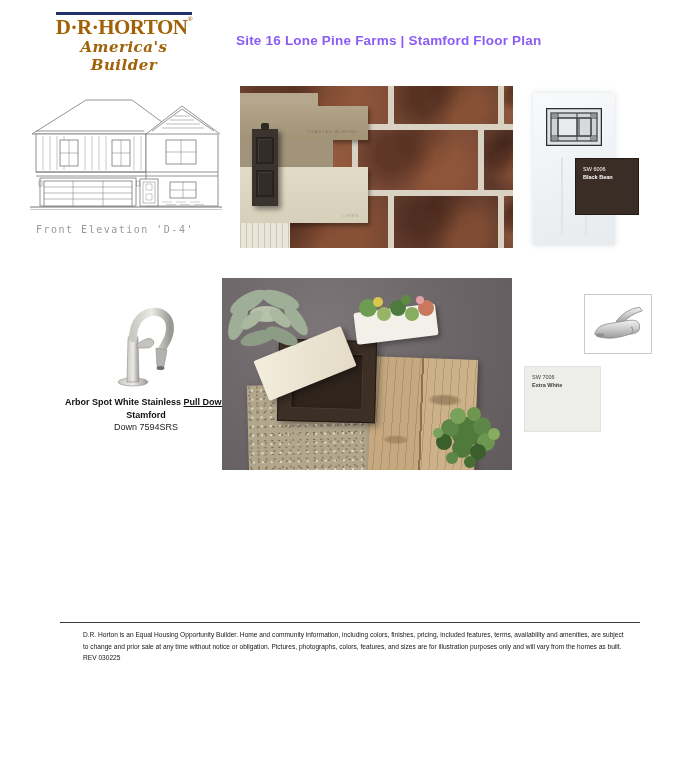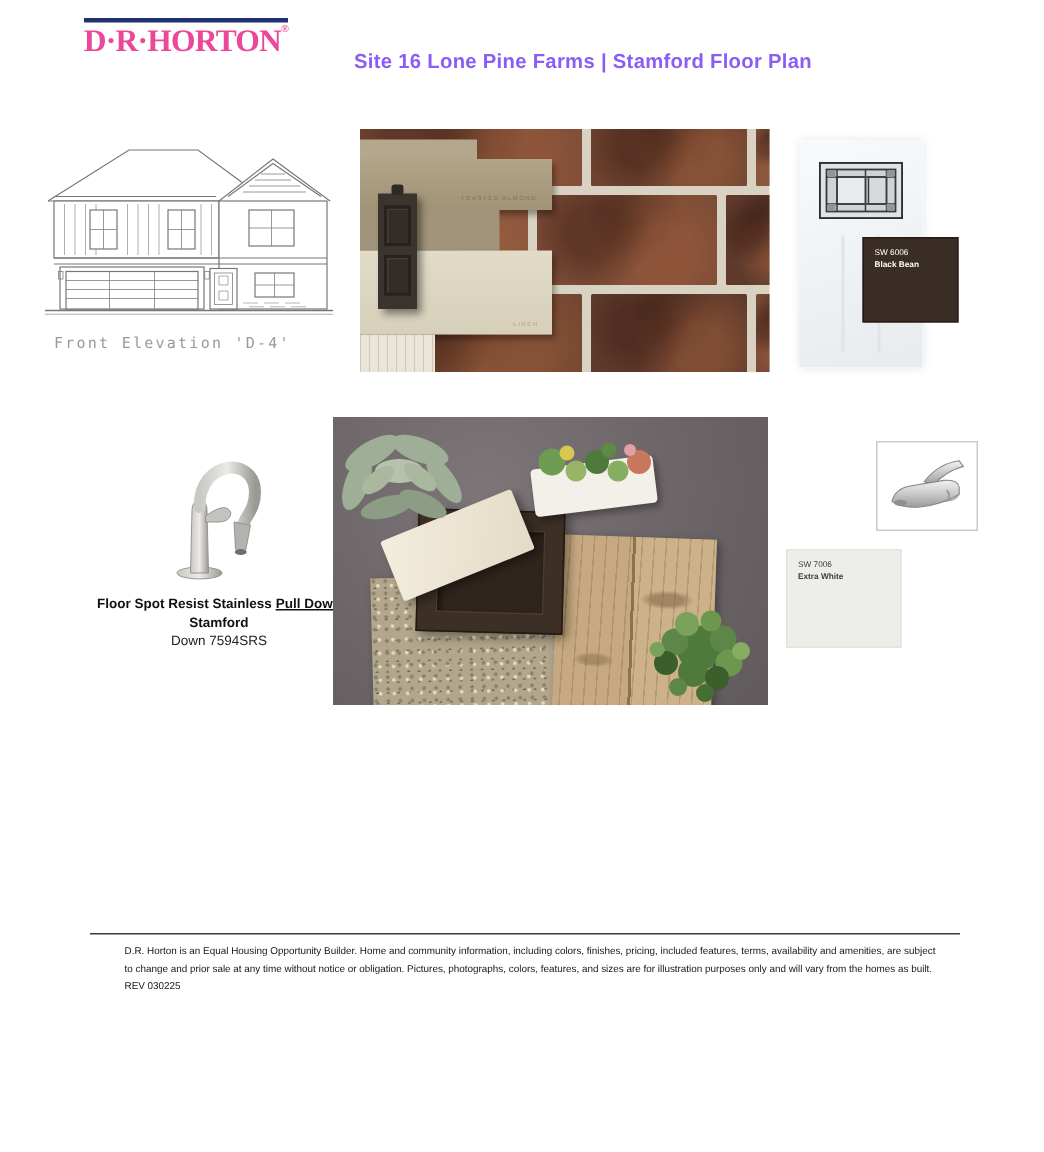--- a/index.html
+++ b/index.html
@@ -1,20 +1,20 @@
 <!DOCTYPE html>
 <html><head>
 <meta charset="utf-8">
 <style>
   html,body{margin:0;padding:0;background:#fff;}
   .page{position:relative;width:696px;height:768px;background:#fff;overflow:hidden;
         font-family:"Liberation Sans",sans-serif;}
 
   
-  .logo{position:absolute;left:50px;top:12px;width:148px;text-align:center;color:#ec4899;}
+  .logo{position:absolute;left:50px;top:12px;width:148px;text-align:center;color:#a16207;}
   .logo-name{display:inline-block;border-top:3px solid #21316e;padding-top:1px;
              font-family:"Liberation Serif",serif;font-weight:bold;font-size:21px;
              letter-spacing:-0.5px;line-height:1.05;white-space:nowrap;}
   .logo-name .reg{font-size:7px;vertical-align:top;}
   .logo-tagline{font-family:"DejaVu Serif",serif;font-style:italic;font-weight:bold;
                 font-size:15px;margin-top:0px;letter-spacing:0.5px;}
   .page-title{position:absolute;left:236px;top:33px;margin:0;font-size:13.5px;font-weight:800;
               color:#8b5cf6;letter-spacing:0.2px;white-space:nowrap;}
 
   
@@ -115,20 +115,21 @@
   .disclaimer{position:absolute;left:83px;top:629px;width:542px;margin:0;
      font-size:6.6px;line-height:1.75;color:#161616;}
 </style>
 </head>
 <body>
 
 <div class="page">
 
   <div class="logo">
     <div class="logo-name"><span>D·R·HORTON</span><span class="reg">®</span></div>
+    <div class="logo-tagline">America's Builder</div>
   </div>
   <h1 class="page-title">Site 16 Lone Pine Farms | Stamford Floor Plan</h1>
 
   <section class="elevation">
     <svg width="196" height="118" viewBox="0 0 196 118">
       <g stroke="#777" stroke-width="0.8" fill="none">
 
         <path d="M4,40 L58,6 L104,6 L142,34" fill="#fff"></path>
         <path d="M4,40 H120"></path>
         <path d="M8,37 H116"></path>
@@ -230,21 +231,21 @@
             <stop offset="1" stop-color="#9a9994"></stop>
         </linearGradient>
       </defs>
       <ellipse cx="27" cy="92" rx="15" ry="4" fill="url(#st)" stroke="#8d8c88" stroke-width="0.6"></ellipse>
       <path d="M21,92 L22,50 Q22,44 27,44 Q32,44 32,50 L33,92 Z" fill="url(#st)" stroke="#8d8c88" stroke-width="0.6"></path>
       <path d="M27,48 C27,16 64,14 64,38 C64,50 58,53 55,62" fill="none" stroke="url(#st)" stroke-width="8" stroke-linecap="round"></path>
       <path d="M50,58 L61,60 L58,76 Q55,81 51,76 Z" fill="#b3b2ae" stroke="#8d8c88" stroke-width="0.6"></path>
       <ellipse cx="54.5" cy="78" rx="4" ry="2" fill="#6f6e6a"></ellipse>
       <path d="M31,54 Q45,44 48,52 Q47,58 40,58 L31,58 Z" fill="#c4c3bf" stroke="#8d8c88" stroke-width="0.6"></path>
     </svg>
-    <p class="faucet-label"><span>Floor Spot Resist Stainless</span> <span class="u">Pull Down</span> <span>Stamford</span></p>
+    <p class="faucet-label"><span>Arbor Spot White Stainless</span> <span class="u">Pull Down</span> <span>Stamford</span></p>
     <p class="faucet-model">Down 7594SRS</p>
   </section>
 
   <figure class="flatlay" style="margin:0">
     <div class="granite"></div>
     <div class="wood"></div>
     <div class="cabinet">
       <div class="panel"></div>
     </div>
     <div class="tile"></div>

